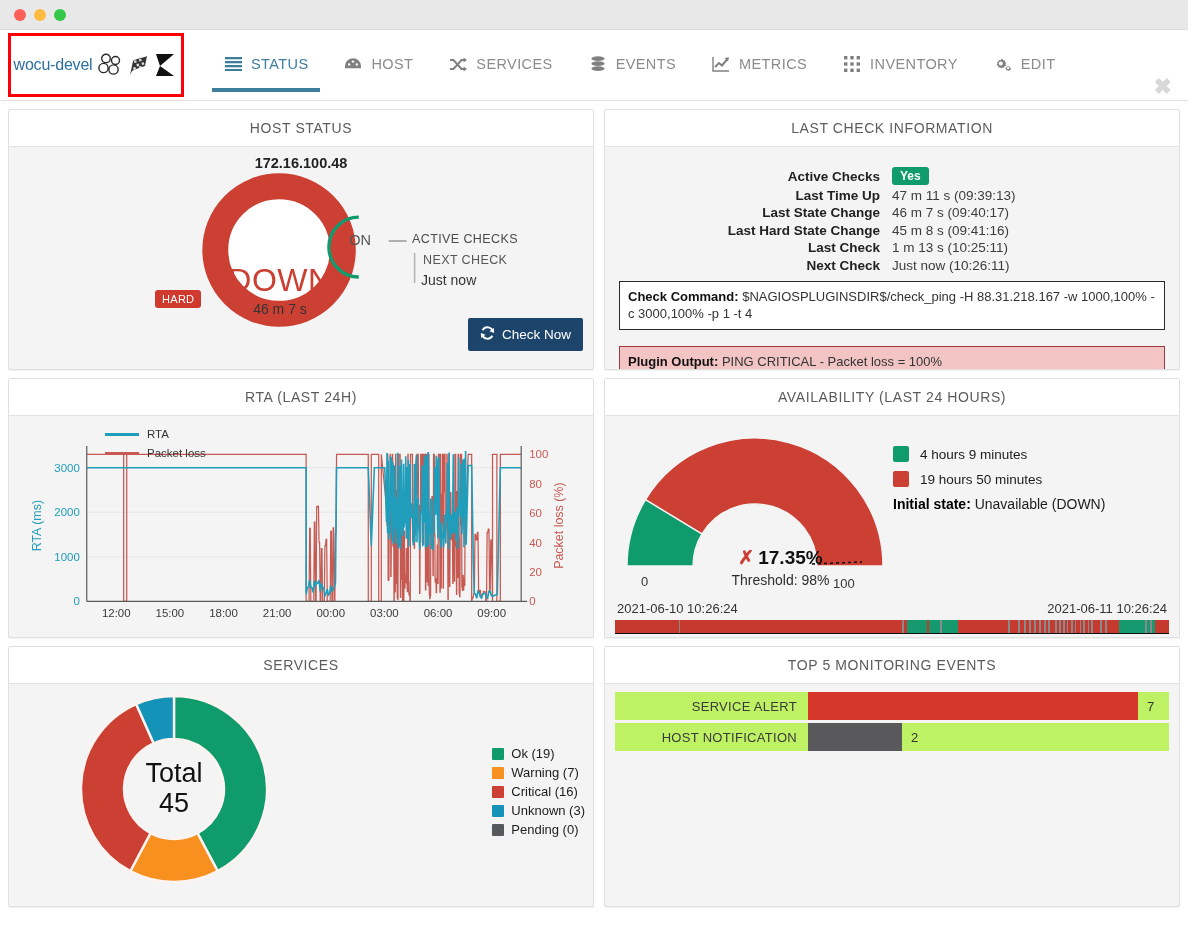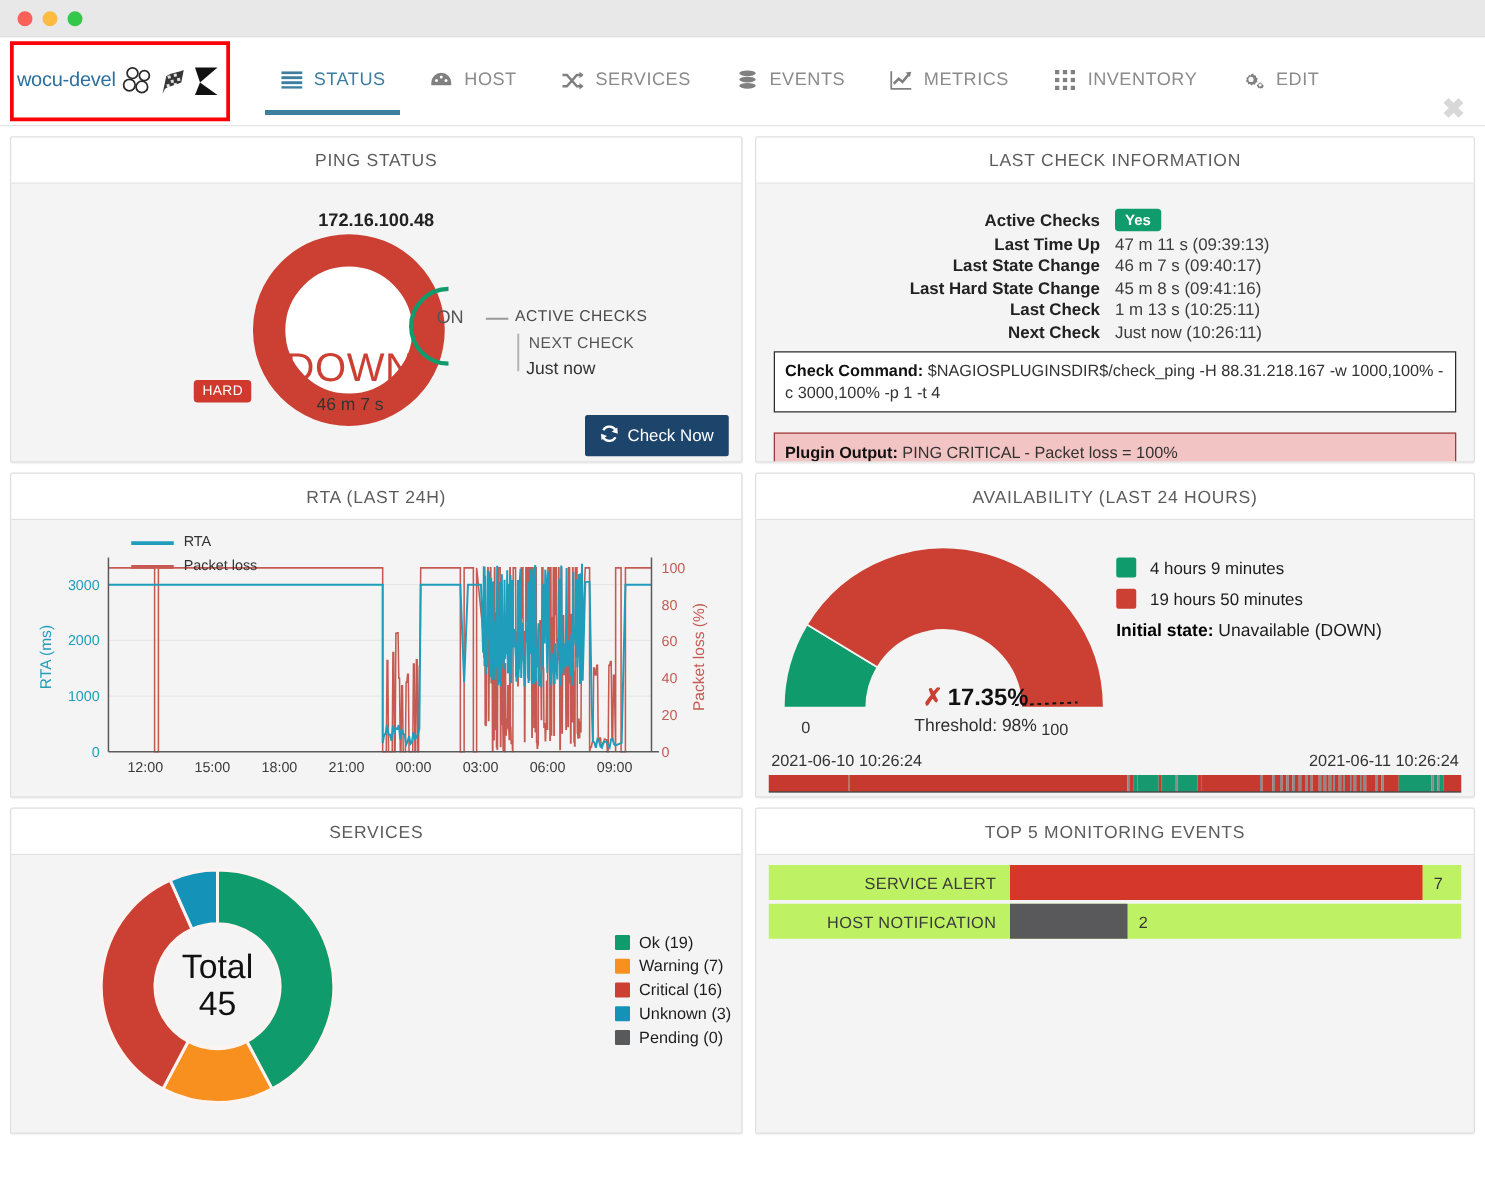--- a/index.html
+++ b/index.html
@@ -65,21 +65,21 @@
   }
   .panel-head{
     background:#ffffff;border-bottom:1px solid #e2e2e2;
     height:36px;display:flex;align-items:center;justify-content:center;
     color:#5c5c5c;font-size:14px;letter-spacing:.6px;
   }
   .panel-body{padding:8px 10px;position:relative;}
 
   
   #host-status-panel{height:259px;}
-  .hs-ip{text-align:center;font-size:14.5px;font-weight:bold;color:#222;margin-top:14px;}
+  .hs-ip{text-align:center;font-size:14.5px;font-weight:bold;color:#222;}
   .hs-wrap{position:relative;height:180px;}
   .hs-graphic{position:absolute;left:0;top:0;width:100%;height:100%;}
   .hs-hard{
     position:absolute;left:136px;top:119px;background:#d0392e;color:#fff;
     font-size:11px;padding:3px 7px;border-radius:3px;letter-spacing:.3px;
   }
   .hs-down{
     position:absolute;left:197px;top:91px;width:128px;text-align:center;
     color:#cc4034;font-size:32px;letter-spacing:.5px;
   }
@@ -315,21 +315,21 @@
         <span>EDIT</span>
       </div>
     </div>
 
     <div class="closebtn">✖</div>
   </div>
 
   <div class="content">
 
     <div class="panel" id="host-status-panel">
-      <div class="panel-head">PING STATUS</div>
+      <div class="panel-head">HOST STATUS</div>
       <div class="panel-body">
         <div class="hs-ip">172.16.100.48</div>
         <div class="hs-wrap">
           <svg class="hs-graphic" viewBox="0 0 566 180">
             <circle cx="261" cy="79" r="76" fill="#ffffff"></circle>
             <circle cx="261" cy="79" r="64" fill="none" stroke="#cc4034" stroke-width="26"></circle>
             <path d="M341 46 a30 30 0 1 0 0 60" fill="none" stroke="#0f9b6c" stroke-width="3.4"></path>
             <line x1="371" y1="70" x2="389" y2="70" stroke="#999" stroke-width="1.6"></line>
             <line x1="397" y1="82" x2="397" y2="112" stroke="#b5b5b5" stroke-width="1.6"></line>
           </svg>

